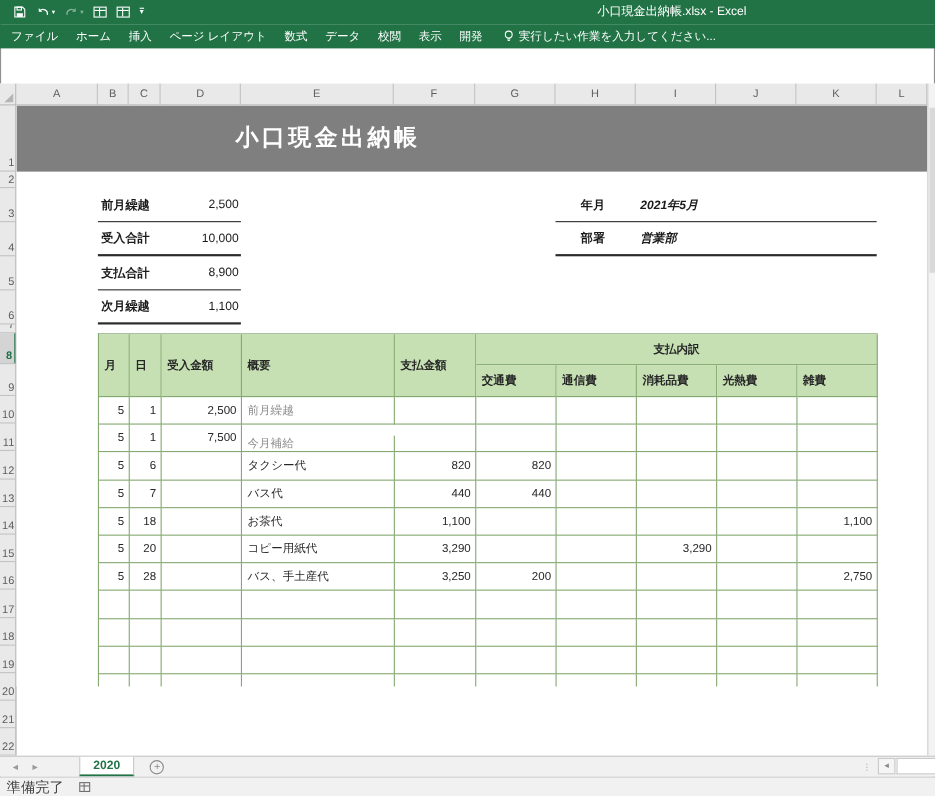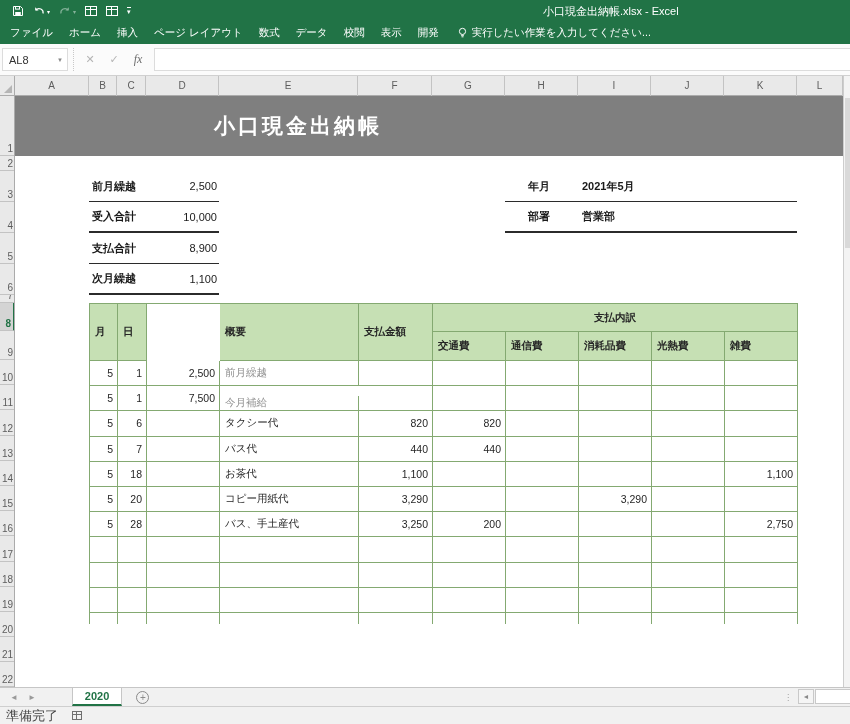--- a/index.html
+++ b/index.html
@@ -68,21 +68,21 @@
   .sum-row { position:absolute; left:74px; width:130px; height:31px; display:flex; align-items:center;
              border-bottom:1px solid #2b2b2b; }
   .sum-row.thick { border-bottom-width:2px; }
   .sum-row .lab { font-size:11px; font-weight:bold; color:#1a1a1a; margin-left:3px; white-space:nowrap; }
   .sum-row .val { flex:1; text-align:right; font-size:11px; color:#1a1a1a; padding-right:2px; }
 
   .info-row { position:absolute; left:490px; width:292px; height:31px; display:flex; align-items:center;
               border-bottom:1px solid #2b2b2b; }
   .info-row.thick { border-bottom-width:2px; }
   .info-row .lab { font-size:11px; font-weight:bold; color:#1a1a1a; margin-left:23px; width:54px; white-space:nowrap; }
-  .info-row .val { font-size:11px; font-weight:bold; color:#1a1a1a; white-space:nowrap; }
+  .info-row .val { font-size:11px; font-weight:bold; color:#1a1a1a; white-space:nowrap;font-style:italic; }
 
   .main-table { position:absolute; left:74px; top:207px; display:grid;
                 grid-template-columns:28px 29px 73px 139px 74px 73px 73px 73px 73px 73px;
                 grid-template-rows:28px 29px repeat(13,25.2px);
                 border-top:1px solid var(--table-border); border-left:1px solid var(--table-border); }
   .tc { border-right:1px solid var(--table-border); border-bottom:1px solid var(--table-border);
         font-size:10.5px; color:#262626; display:flex; align-items:center; overflow:hidden; }
   .th { background:var(--header-fill); font-weight:bold; padding-left:5px; }
   .th.center { justify-content:center; padding-left:0; }
   .num { justify-content:flex-end; padding-right:4px; }
@@ -171,31 +171,20 @@
       </div>
     <div class="tellme">
       <svg width="11" height="12" viewBox="0 0 11 12">
         <circle cx="5.5" cy="4.4" r="3.1" fill="none" stroke="#fff"></circle>
         <path d="M4.1 8.3h2.8M4.5 9.8h2" stroke="#fff" fill="none"></path>
       </svg>
       <span>実行したい作業を入力してください...</span>
     </div>
   </div>
 
-  <div class="fbar">
-    <div class="namebox">
-      <span>AL8</span>
-      <span class="nb-caret">▼</span>
-    </div>
-    <div class="fsep"></div>
-    <div class="fbtn">✕</div>
-    <div class="fbtn">✓</div>
-    <div class="fbtn fx">fx</div>
-    <div class="ffield"></div>
-  </div>
 
   <div class="sheet">
     <div class="corner"></div>
     <div class="colhdrs">
         <div class="col-h" style="width: 74px;">A</div>
         <div class="col-h" style="width: 28px;">B</div>
         <div class="col-h" style="width: 29px;">C</div>
         <div class="col-h" style="width: 73px;">D</div>
         <div class="col-h" style="width: 139px;">E</div>
         <div class="col-h" style="width: 74px;">F</div>
@@ -259,20 +248,21 @@
             <div class="val">2021年5月</div>
           </div>
           <div class="info-row thick" style="top: 106px;">
             <div class="lab">部署</div>
             <div class="val">営業部</div>
           </div>
         </div>
       <div class="main-table" id="main-table">
           <div class="tc th" style="grid-area: 1 / 1 / span 2;">月</div>
           <div class="tc th" style="grid-area: 1 / 2 / span 2;">日</div>
+          <div class="tc th" style="grid-area: 1 / 3 / span 2;">受入金額</div>
           <div class="tc th" style="grid-area: 1 / 4 / span 2;">概要</div>
           <div class="tc th" style="grid-area: 1 / 5 / span 2;">支払金額</div>
           <div class="tc th center" style="grid-area: 1 / 6 / auto / span 5;">支払内訳</div>
           <div class="tc th" style="grid-area: 2 / 6;">交通費</div>
           <div class="tc th" style="grid-area: 2 / 7;">通信費</div>
           <div class="tc th" style="grid-area: 2 / 8;">消耗品費</div>
           <div class="tc th" style="grid-area: 2 / 9;">光熱費</div>
           <div class="tc th" style="grid-area: 2 / 10;">雑費</div>
           <div class="tc num" style="grid-area: 3 / 1;">5</div>
           <div class="tc num" style="grid-area: 3 / 2;">1</div>

